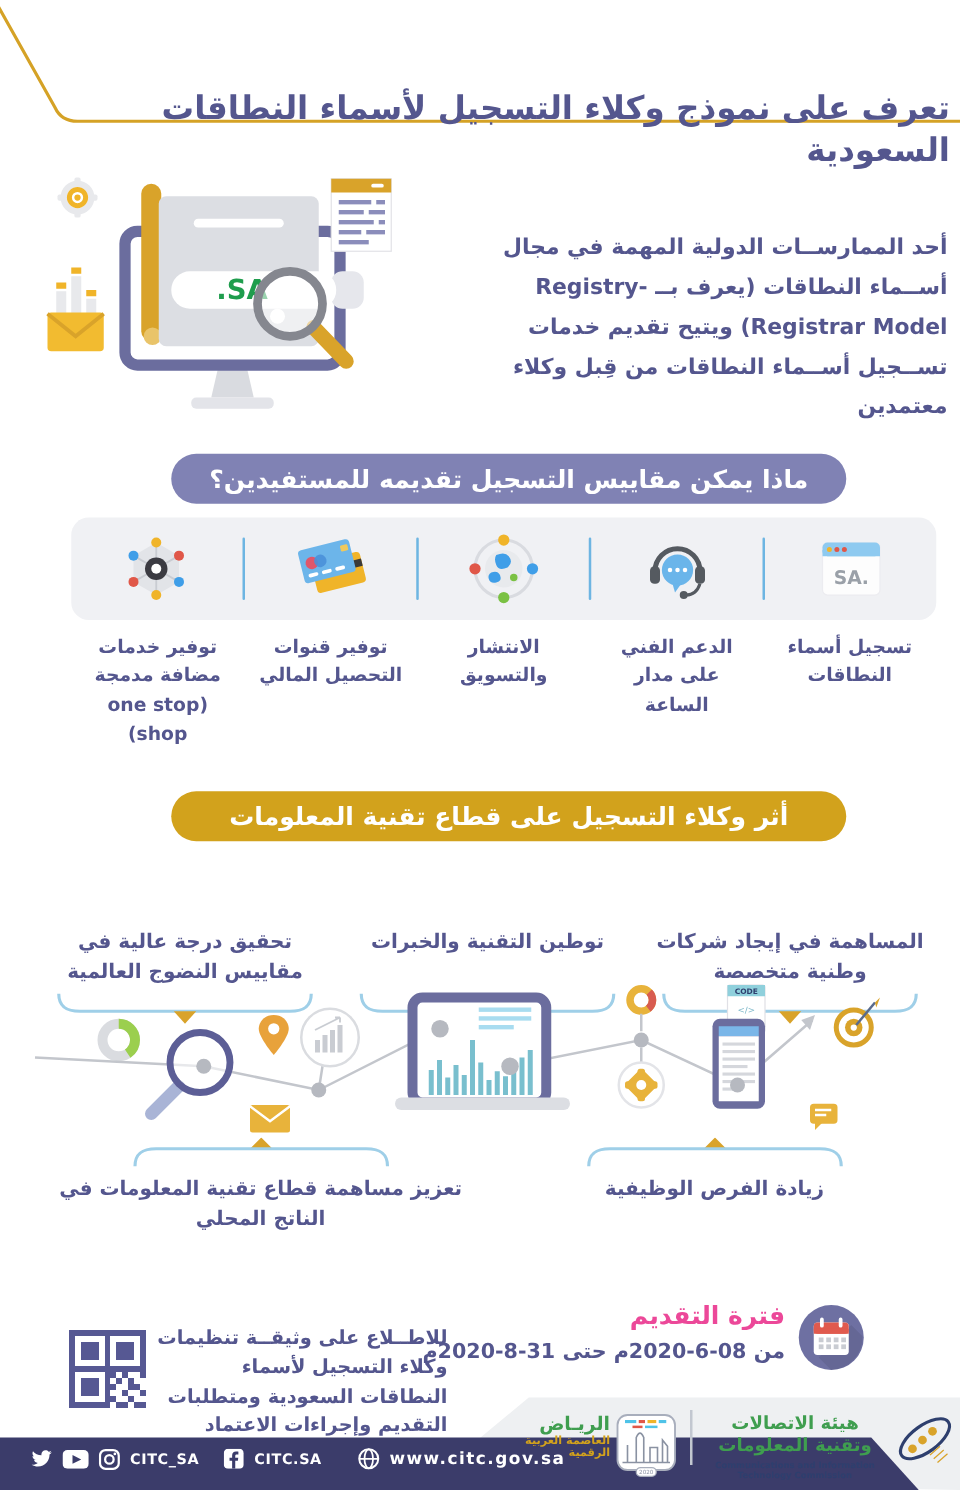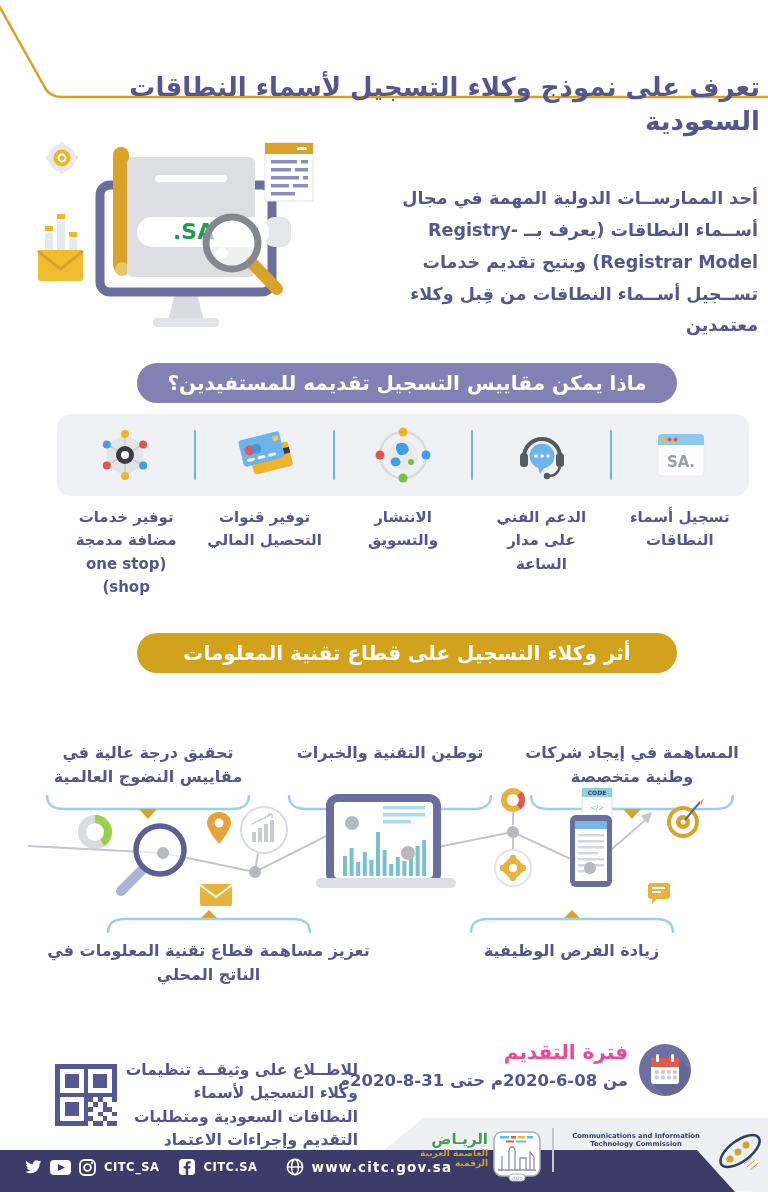--- a/index.html
+++ b/index.html
@@ -508,20 +508,21 @@
       <path d="M38,44 V26 l4,5 v13"></path>
       <line x1="6" y1="44" x2="44" y2="44"></line>
     </g>
     <rect x="17" y="48" width="16" height="7" rx="3.5" fill="#fff" stroke="#a8aebc" stroke-width="1"></rect>
     <text x="25" y="53.5" text-anchor="middle" font-size="4.5" fill="#8a92a2">2020</text>
   </svg>
 
   <div class="abs footer-divider"></div>
 
   <div class="abs citc-text">
+    <div class="citc-ar">هيئة الاتصالات وتقنية المعلومات</div>
     <div class="citc-en">Communications and Information Technology Commission</div>
   </div>
   <svg class="abs" style="top:1122px;left:714px;" width="52" height="58" viewBox="0 0 52 58">
     <g transform="rotate(-36 26 29)">
       <ellipse cx="26" cy="29" rx="23" ry="10.5" fill="none" stroke="#2e3f6e" stroke-width="2.5"></ellipse>
     </g>
     <circle cx="16" cy="37" r="3.5" fill="#d9a32a"></circle>
     <circle cx="24" cy="30" r="3.5" fill="#d9a32a"></circle>
     <circle cx="32" cy="23" r="3.5" fill="#d9a32a"></circle>
     <g stroke="#d9a32a" stroke-width="1">

